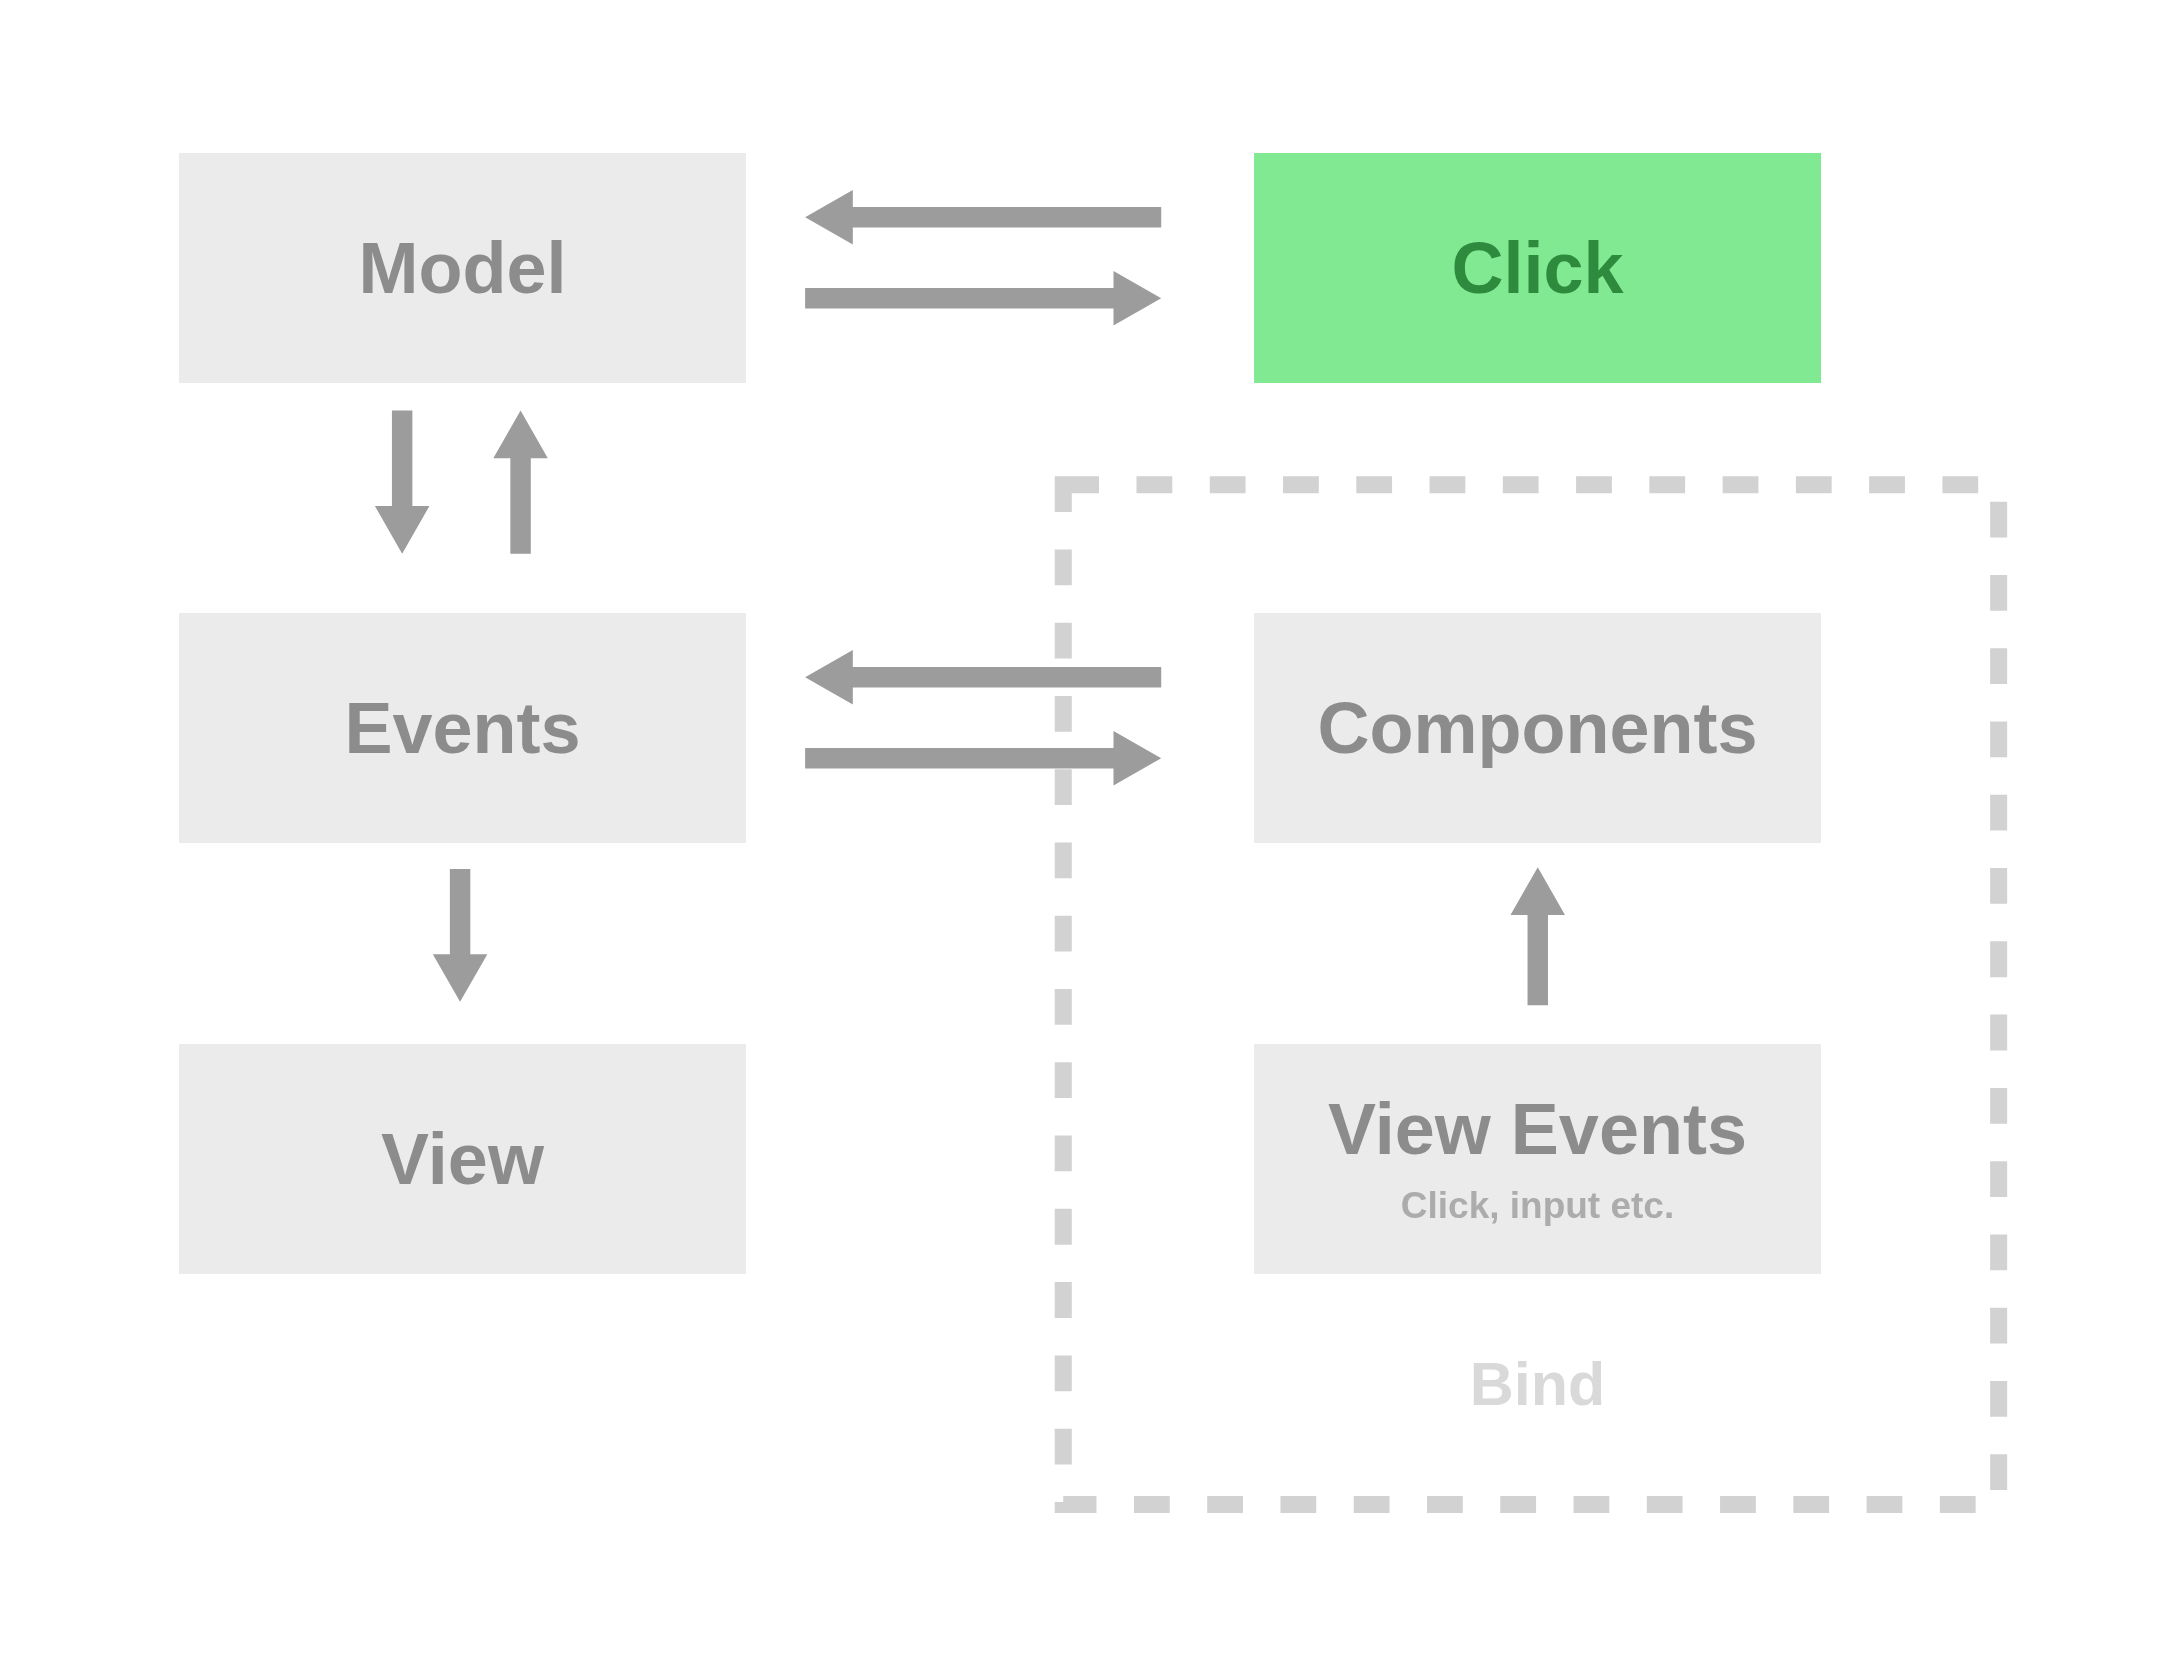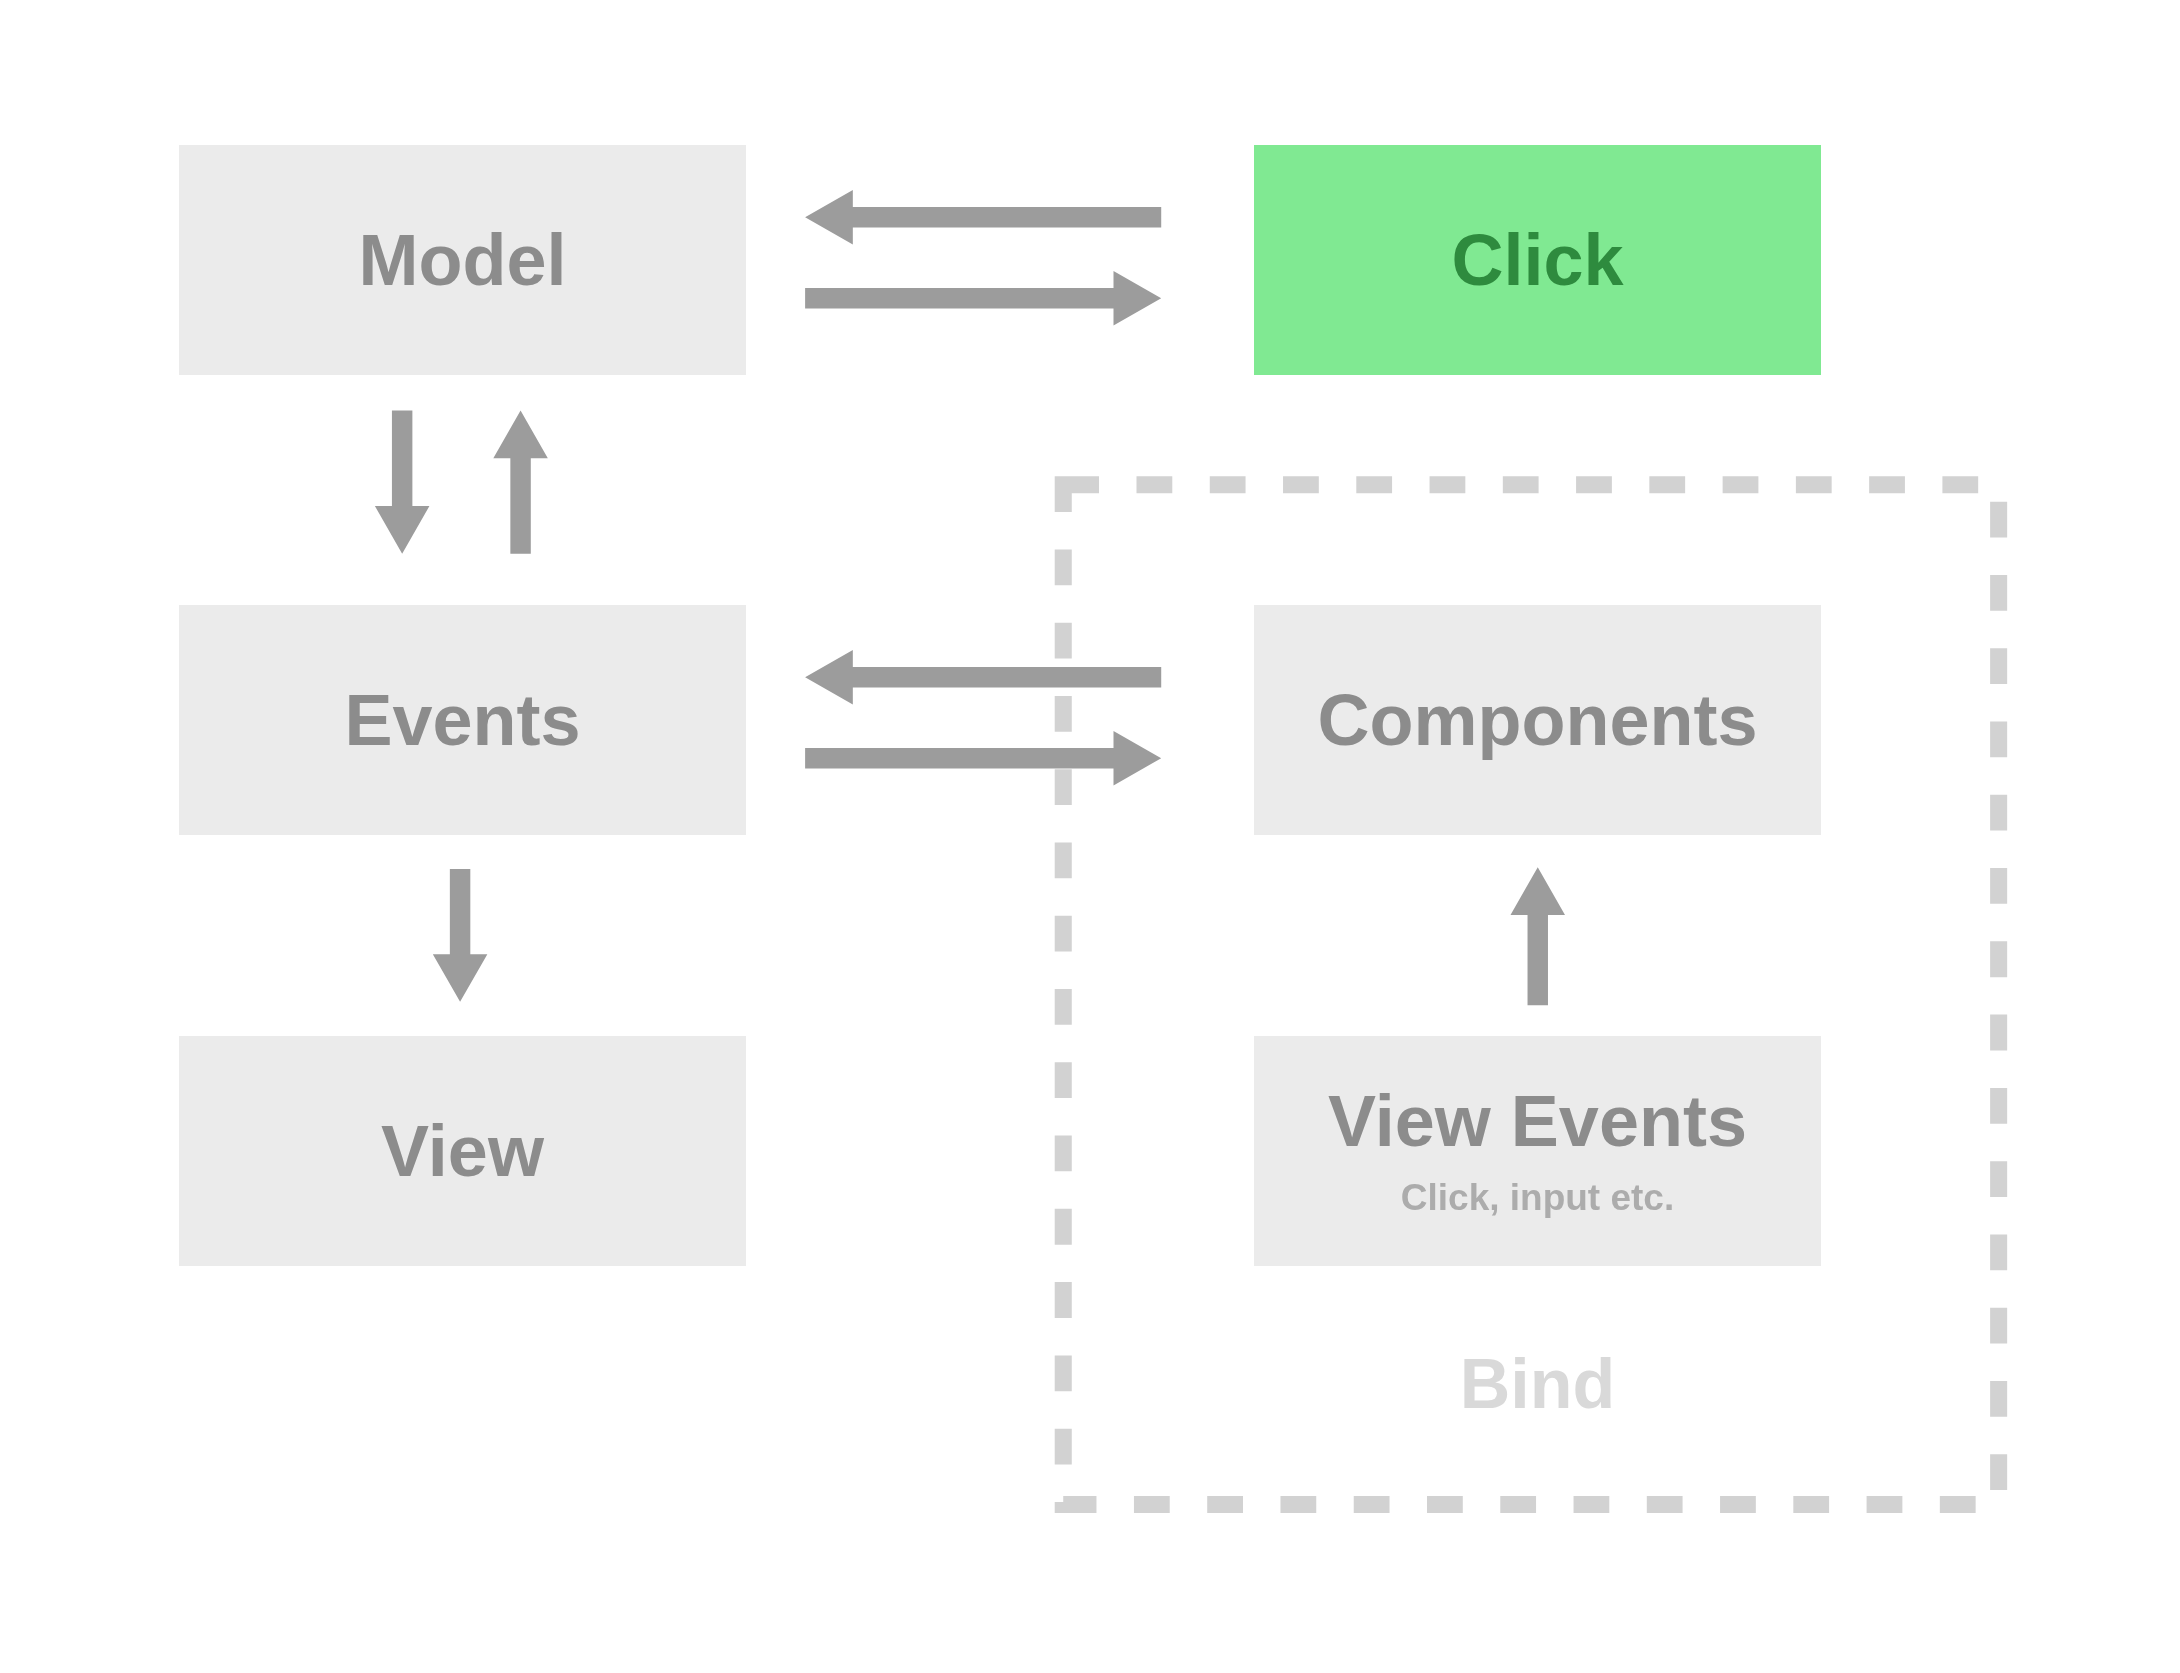--- a/index.html
+++ b/index.html
@@ -50,20 +50,21 @@
   .node {
     position: absolute;
     width: 567px;
     height: 230px;
     background: var(--box-fill);
     display: flex;
     flex-direction: column;
     align-items: center;
     justify-content: center;
     text-align: center;
+    margin-top: 8px;
   }
   .node .label {
     font-size: 72px;
     font-weight: 700;
     color: var(--box-label);
     line-height: 94px;
     white-space: nowrap;
   }
   .node .sublabel {
     font-size: 37px;
@@ -84,21 +85,21 @@
   .node.action, .node.components { top: 605px; }
   .node.view, .node.user-events { top: 1036px; }
   .bind-label {
     position: absolute;
     left: 1282px;
     top: 1329px;
     width: 511px;
     height: 111px;
     line-height: 111px;
     text-align: center;
-    font-size: 70px;
+    font-size: 61px;
     font-weight: 700;
     color: var(--bind-label);
     white-space: nowrap;
   }
 </style>
 </head>
 <body>
 
 <div class="stage">
 

